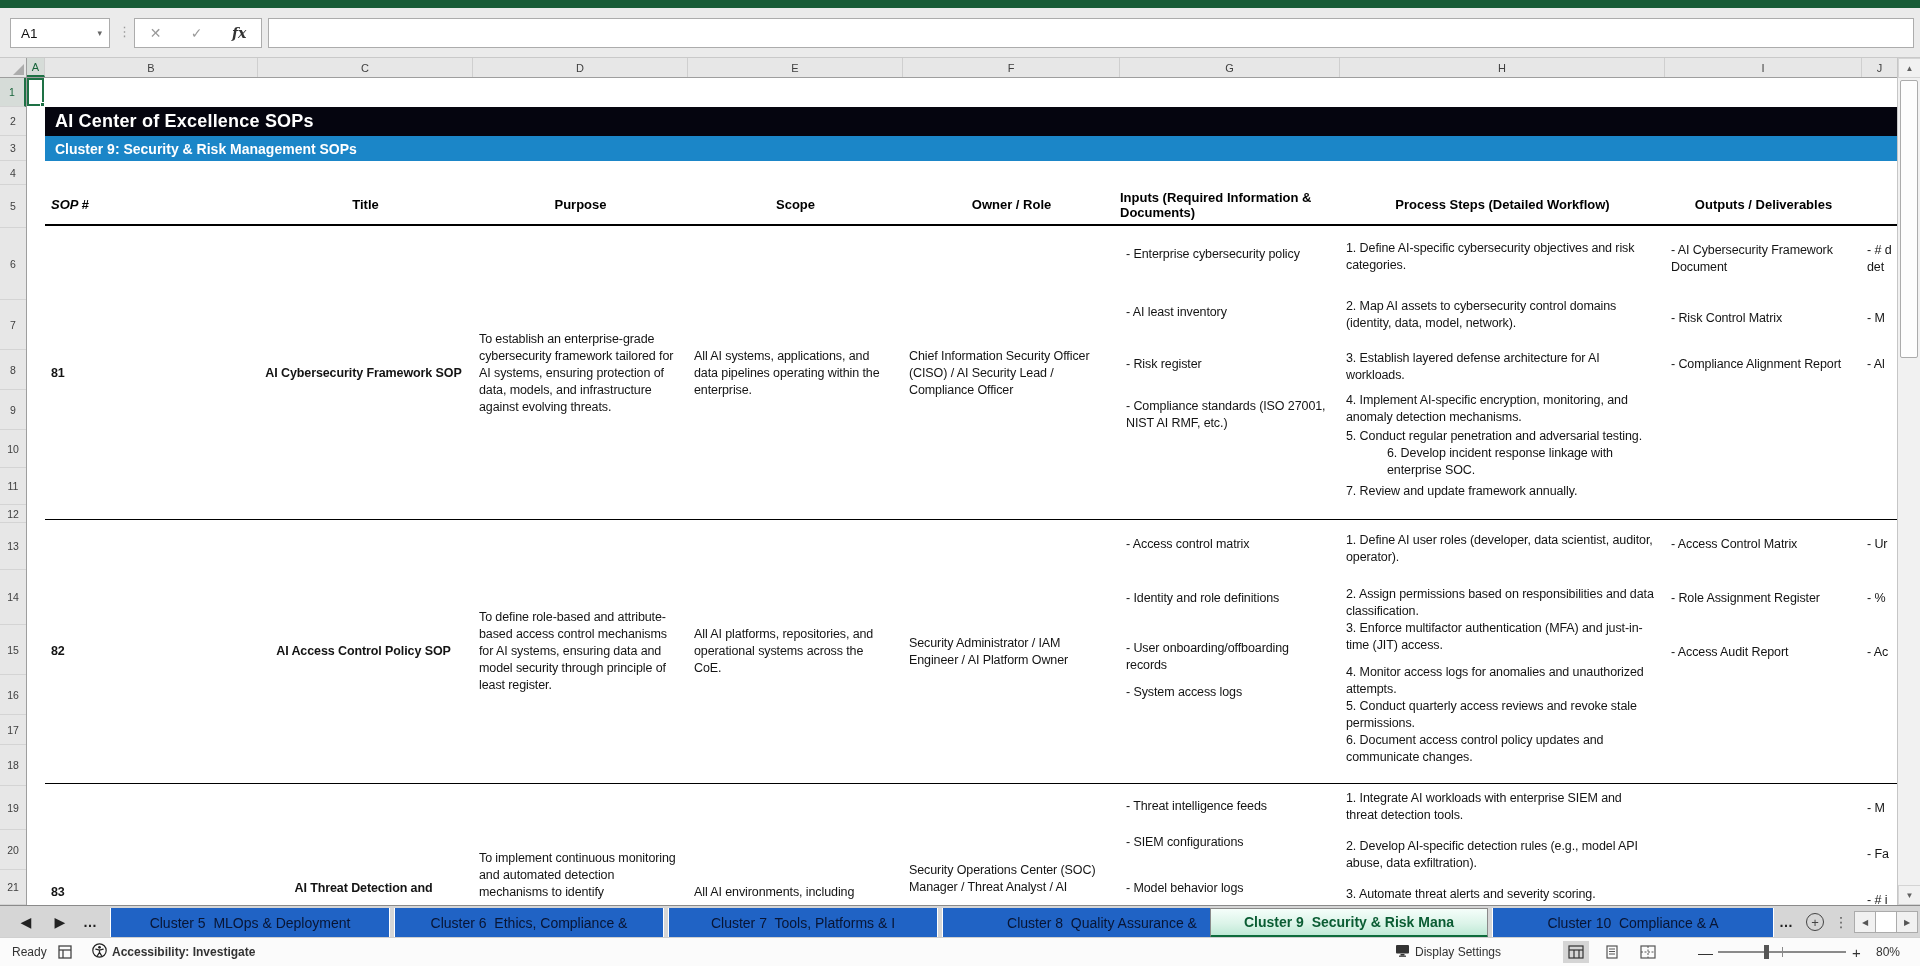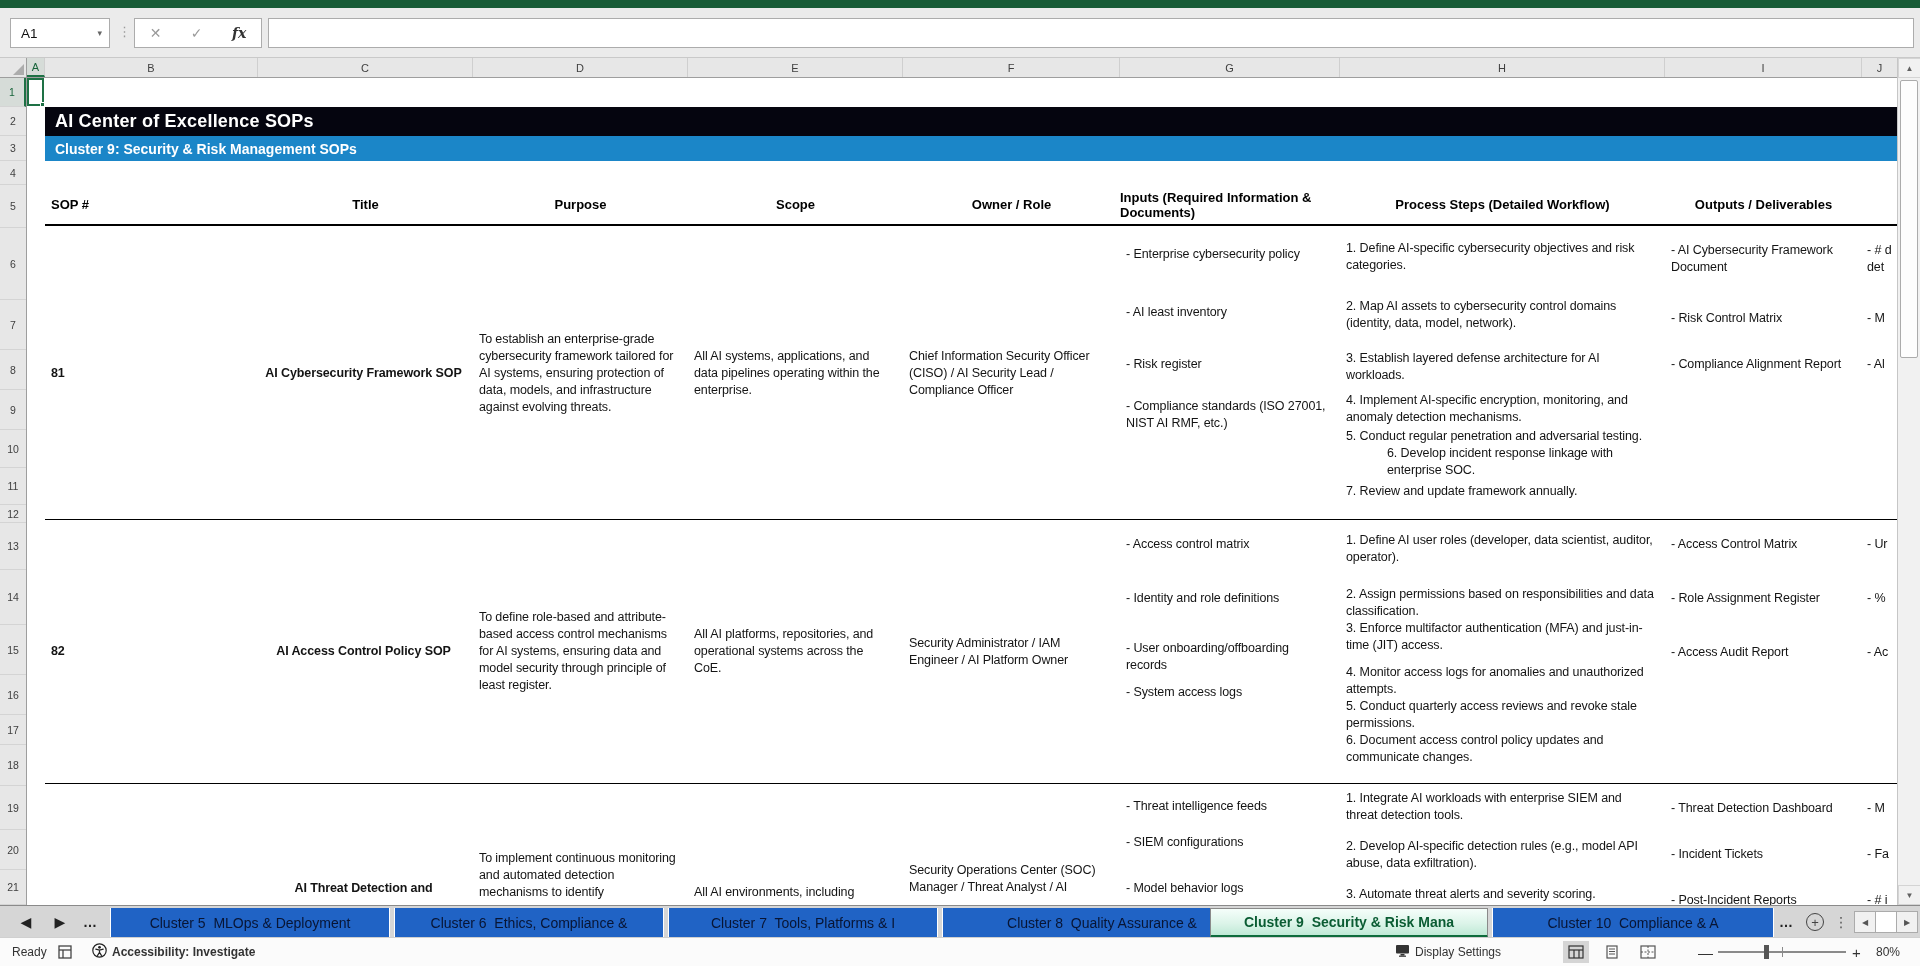--- a/index.html
+++ b/index.html
@@ -62,21 +62,21 @@
   
   .grid { position:absolute; left:27px; top:78px; width:1870px; height:827px; background:#fff; overflow:hidden; }
   .sel-a1 { position:absolute; left:0; top:0; width:17px; height:28px; border:2px solid #1E7145; }
   .sel-a1 .handle { position:absolute; right:-3px; bottom:-3px; width:5px; height:5px; background:#1E7145; border:1px solid #fff; }
 
   .banner-black { position:absolute; left:18px; top:29px; width:1852px; height:29px; background:#05050F; color:#fff; font-weight:bold; font-size:18px; display:flex; align-items:center; padding-left:10px; letter-spacing:0.2px; }
   .banner-blue  { position:absolute; left:18px; top:58px; width:1852px; height:25px; background:#1B86C8; color:#fff; font-weight:bold; font-size:14px; display:flex; align-items:center; padding-left:10px; }
 
   .hdr-row { position:absolute; left:18px; top:107px; width:1852px; height:41px; border-bottom:2.5px solid #000; }
   .hcell { position:absolute; top:0; height:100%; display:flex; align-items:center; justify-content:center; text-align:left; font-weight:bold; font-size:13px; line-height:15px; color:#000; }
-  .hcell.left { justify-content:flex-start; text-align:left; padding-left:6px; }
+  .hcell.left { justify-content:flex-start; text-align:left; padding-left:6px;font-style:italic; }
 
   .block { position:absolute; left:18px; width:1852px; border-bottom:1px solid #000; overflow:hidden; }
   .b81 { top:150px; height:292px; }
   .b82 { top:442px; height:264px; }
   .b83 { top:706px; height:121px; border-bottom:none; overflow:visible; }
 
   .cell { position:absolute; top:0; height:100%; font-size:12.5px; line-height:17px; color:#141414; letter-spacing:-0.1px; padding-left:6px; padding-right:10px; }
   .vc { display:flex; flex-direction:column; justify-content:center; }
   .c-num   { left:0px;    width:213px; font-weight:bold; }
   .c-title { left:213px;  width:215px; font-weight:bold; text-align:center; }
@@ -282,38 +282,34 @@
           <div class="li">- Access Audit Report</div>
         </div>
       <div class="cell c-kpi kpis82">
           <div class="li">- Ur</div>
           <div class="li">- %</div>
           <div class="li">- Ac</div>
         </div>
     </div>
 
     <div class="block b83">
+      <div class="cell c-num pt100" style="font-weight:bold">83</div>
       <div class="cell c-title pt96">AI Threat Detection and</div>
       <div class="cell c-purp pt66">To implement continuous monitoring and automated detection mechanisms to identify</div>
       <div class="cell c-scope pt100">All AI environments, including</div>
       <div class="cell c-owner pt78">Security Operations Center (SOC) Manager / Threat Analyst / AI</div>
       <div class="cell c-inp inputs83">
           <div class="li">- Threat intelligence feeds</div>
           <div class="li">- SIEM configurations</div>
           <div class="li">- Model behavior logs</div>
         </div>
       <div class="cell c-steps steps83">
           <div class="li">1. Integrate AI workloads with enterprise SIEM and threat detection tools.</div>
           <div class="li">2. Develop AI-specific detection rules (e.g., model API abuse, data exfiltration).</div>
           <div class="li">3. Automate threat alerts and severity scoring.</div>
-        </div>
-      <div class="cell c-outs outs83">
-          <div class="li">- Threat Detection Dashboard</div>
-          <div class="li">- Incident Tickets</div>
-          <div class="li">- Post-Incident Reports</div>
         </div>
       <div class="cell c-kpi kpis83">
           <div class="li">- M</div>
           <div class="li">- Fa</div>
           <div class="li">- # i</div>
         </div>
     </div>
   </div>
 
   <div class="vscroll">

